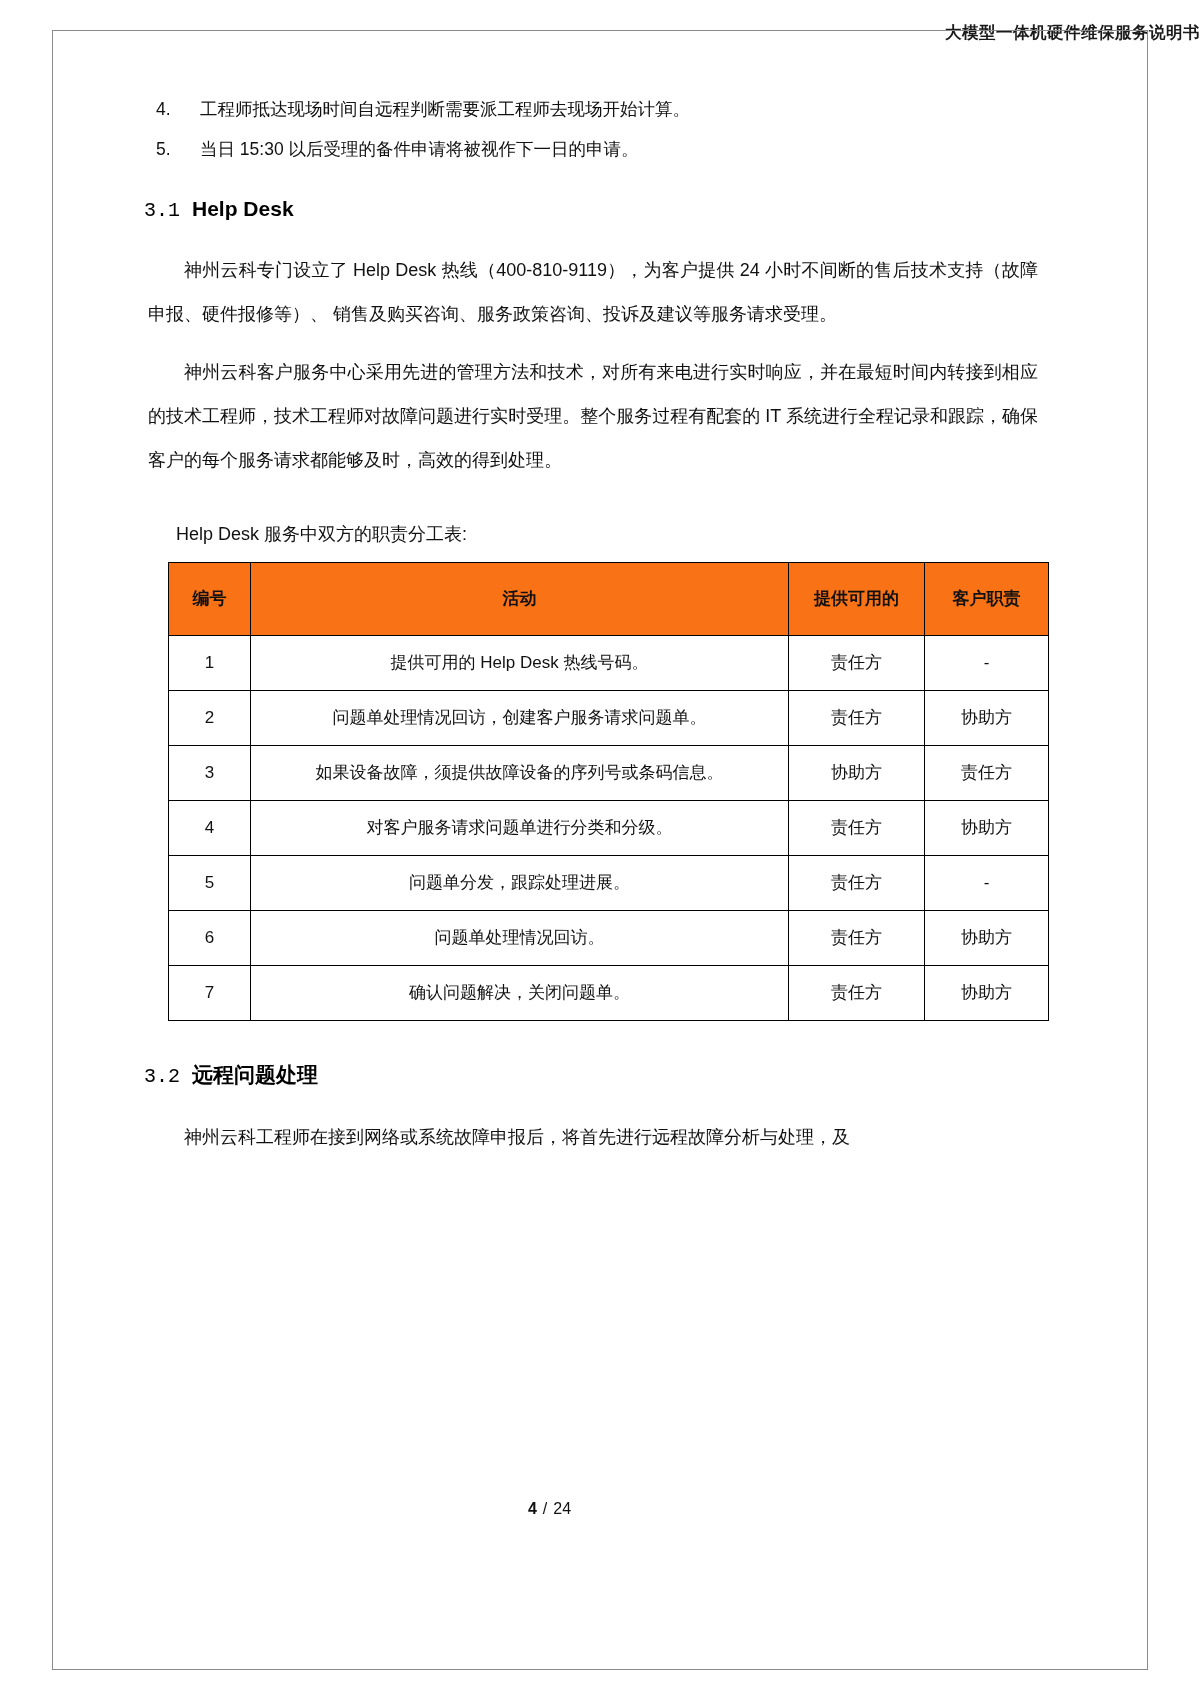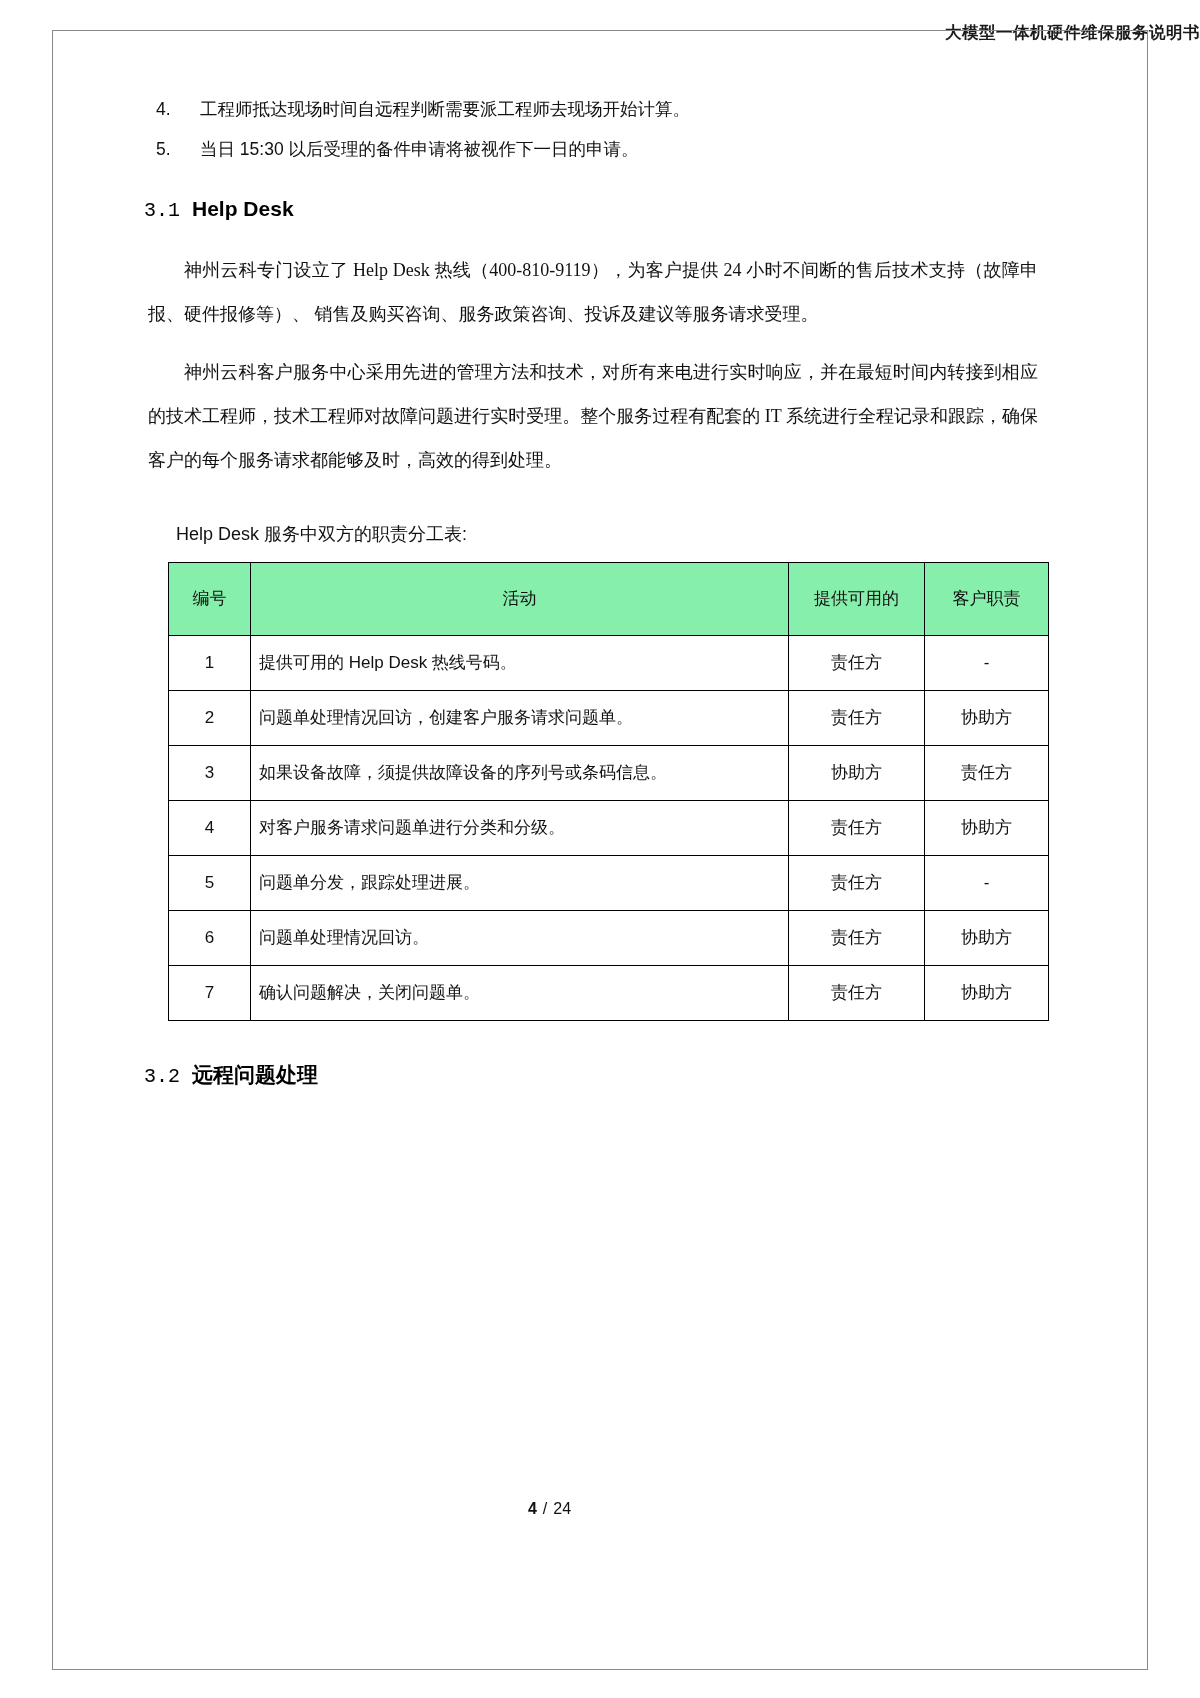--- a/index.html
+++ b/index.html
@@ -88,21 +88,20 @@
     font-family: Liberation Mono, monospace;
   }
   p.para {
     font-size: 18px;
     color: #111;
     line-height: 2.45;
     margin: 26px 0 0 38px;
     text-indent: 2em;
     text-align: justify;
     width: 890px;
-    font-family: Liberation Serif, serif;
   }
   p.tight {
     line-height: 2.45;
     margin-top: 14px;
   }
   p.label-line {
     font-size: 18px;
     color: #111;
     margin: 40px 0 0 38px;
     text-indent: 0;
@@ -114,31 +113,31 @@
     width: 880px;
     table-layout: fixed;
   }
   table.dtable th, table.dtable td {
     border: 1.5px solid #000;
     font-size: 17px;
     color: #111;
     padding: 10px 8px;
   }
   table.dtable thead th {
-    background: #86efac;
-    font-weight: normal;
+    background: #f97316;
+    font-weight: bold;
     text-align: center;
     height: 52px;
     line-height: 1.5;
   }
   table.dtable tbody td {
     height: 34px;
   }
   td.c-no { text-align: center; width: 82px; }
-  td.c-act { text-align: left; padding-left: 16px; line-height: 1.55; }
+  td.c-act { text-align: center; padding-left: 16px; line-height: 1.55; }
   td.c-resp { text-align: center; width: 136px; }
   td.c-cust { text-align: center; width: 124px; }
   col.no { width: 82px; }
   col.act { width: 538px; }
   col.resp { width: 136px; }
   col.cust { width: 124px; }
   .footer {
     position: absolute;
     left: 0;
     top: 1500px;
@@ -239,18 +238,19 @@
           <td class="c-resp">责任方</td>
           <td class="c-cust">协助方</td>
         </tr>
       </tbody>
     </table>
 
     <h3 class="subsec" style="margin-top:40px;">
       <span class="num">3.2</span><span>远程问题处理</span>
     </h3>
 
+    <p class="para">神州云科工程师在接到网络或系统故障申报后，将首先进行远程故障分析与处理，及</p>
   </div>
 
   <div class="footer">
     <b>4</b><span class="sep">/</span><span>24</span>
   </div>
 </div>
 
 </body></html>

